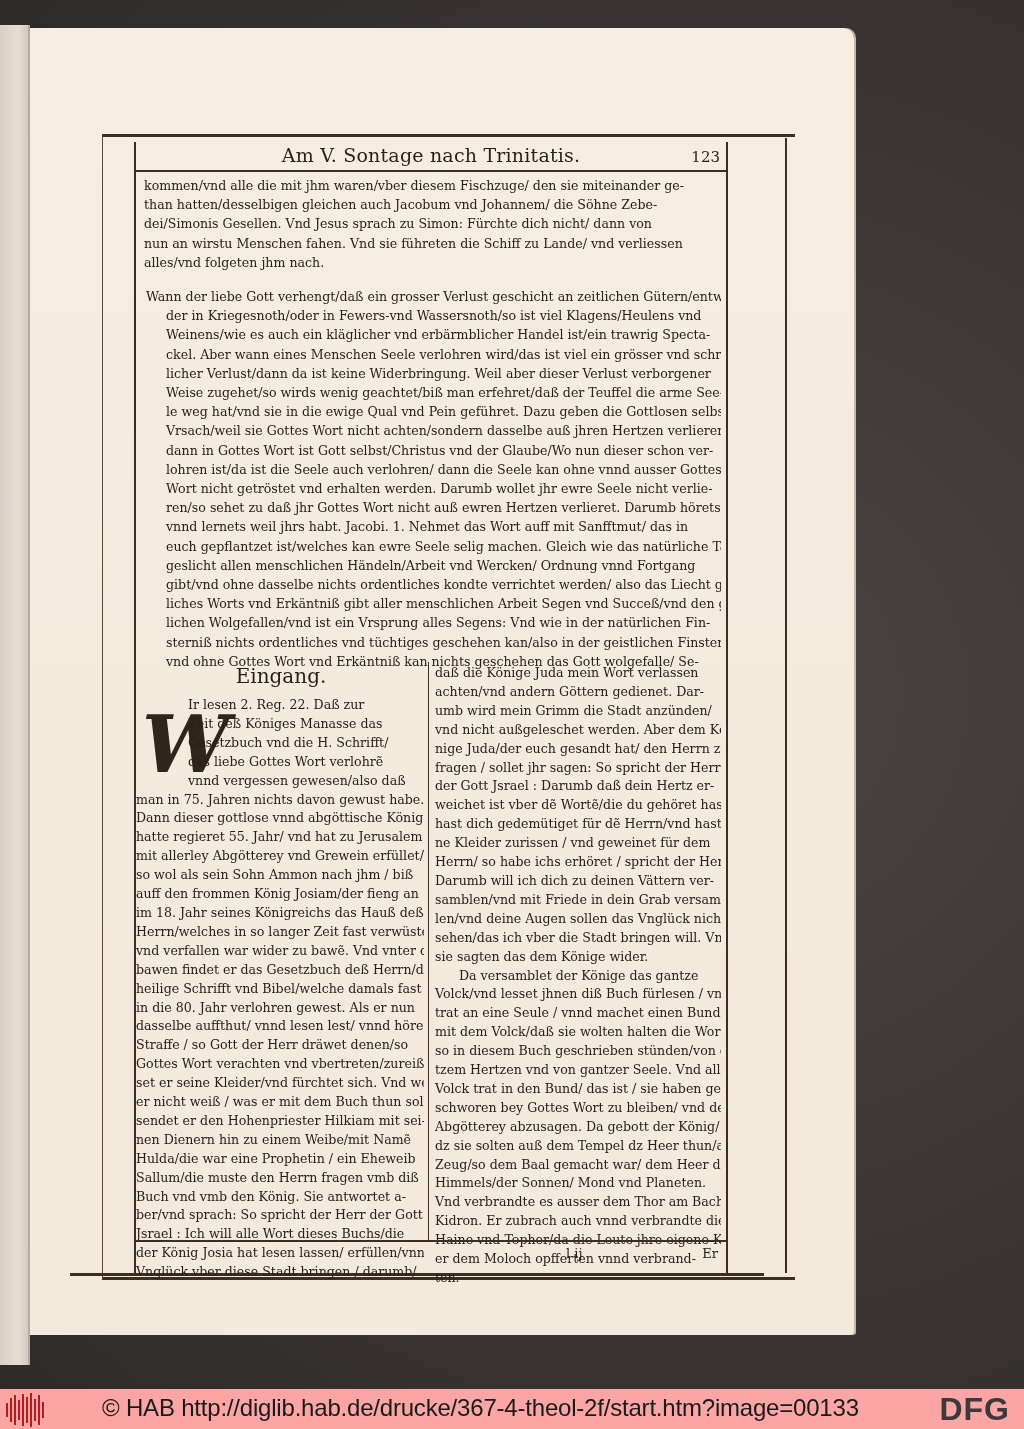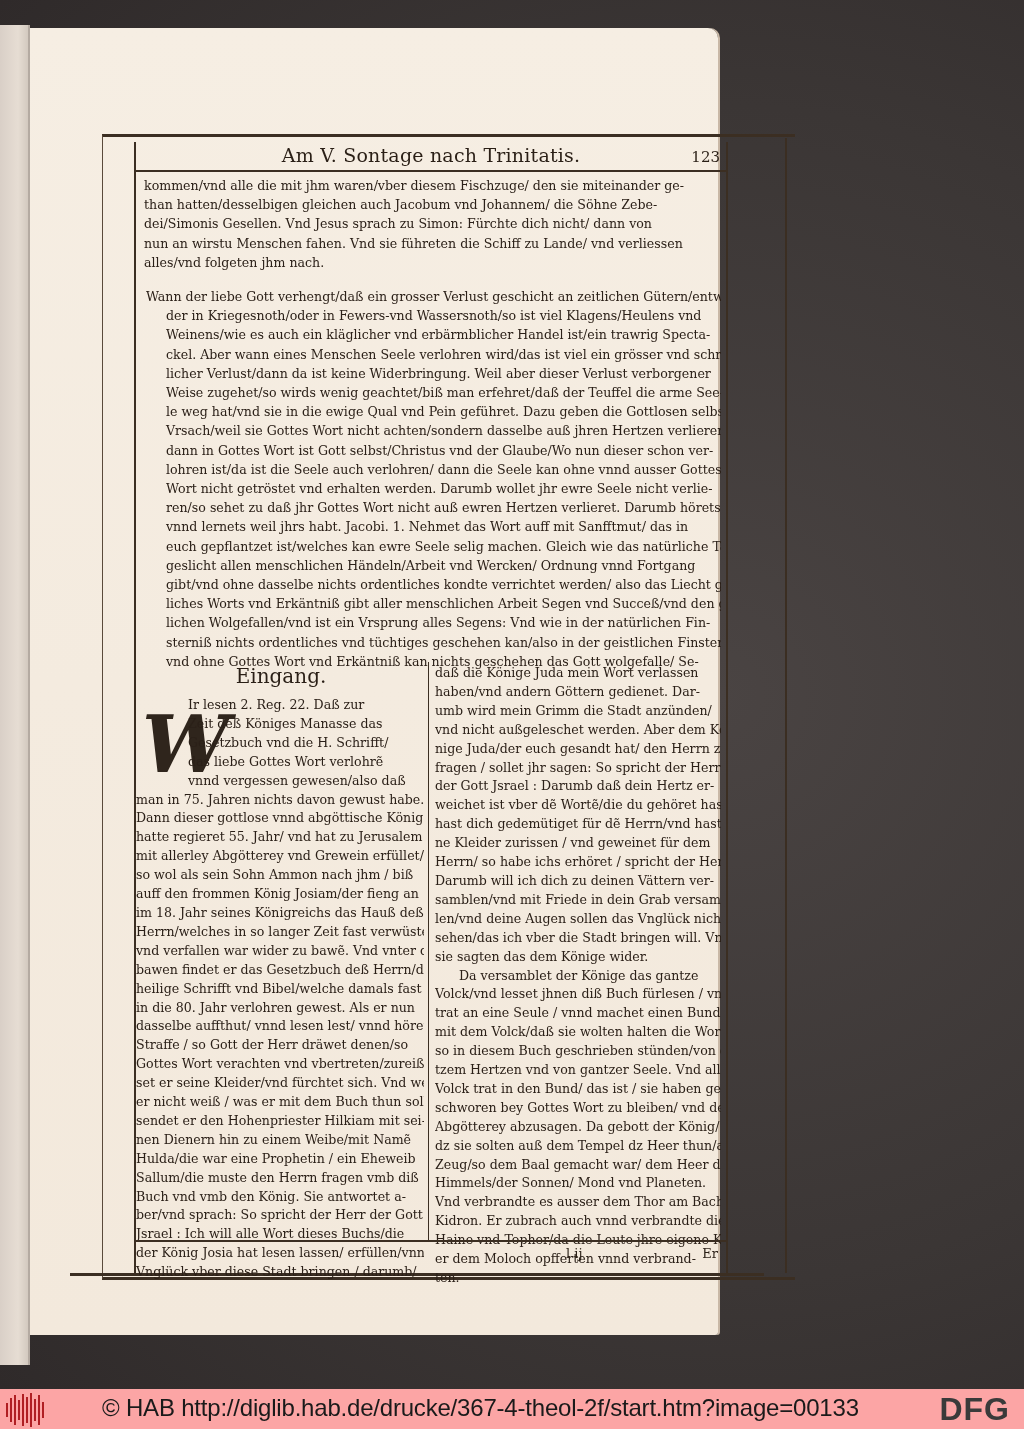--- a/index.html
+++ b/index.html
@@ -7,21 +7,21 @@
     width:1024px; height:1429px; position:relative; overflow:hidden;
     background:#3a3534;
     font-family:"DejaVu Serif", serif;
   }
   .scan-area { position:absolute; left:0; top:0; width:1024px; height:1389px;
     background: radial-gradient(ellipse at 70% 50%, #4a4443 0%, #3b3635 60%, #2f2a2a 100%); }
   .left-strip { position:absolute; left:0; top:25px; width:30px; height:1340px;
     background:linear-gradient(90deg,#d9cfc7 0%,#e6ddd3 60%,#cfc5bb 100%); }
   .left-strip .seam { position:absolute; right:0; top:0; width:2px; height:100%; background:#b4aaa1; }
   .page {
-    position:absolute; left:30px; top:28px; width:688px; height:1307px;
+    position:absolute; left:30px; top:28px; width:824px; height:1307px;
     background:linear-gradient(180deg,#f6eee3 0%,#f4ebdf 50%,#f3e9dc 100%);
     border-top-right-radius:10px; border-bottom-right-radius:3px;
     box-shadow: 2px 0 0 #c9b8a6;
   }
   .frame-outer { position:absolute; left:72px; top:106px; width:692px; height:1140px;
     border-top:3px solid #3b2e22; border-bottom:3px solid #3b2e22; border-left:1px solid #5a4a3b; }
   .frame-right { position:absolute; left:755px; top:110px; width:2px; height:1135px; background:#3b2e22; }
   .text-column { position:absolute; left:104px; top:114px; width:590px; height:1132px;
     border-left:2px solid #3b2e22; border-right:2px solid #3b2e22; }
   .running-head { position:absolute; left:0; top:0; width:590px; height:28px;
@@ -143,21 +143,21 @@
         <span class="ln">ber/vnd sprach: So spricht der Herr der Gott</span>
         <span class="ln">Jsrael :  Ich will alle Wort dieses Buchs/die</span>
         <span class="ln">der König Josia hat lesen lassen/ erfüllen/vnnd</span>
         <span class="ln">Vnglück vber diese Stadt bringen / darumb/</span>
       </div>
     </div>
 
     <div class="col-right">
       <div class="cr">
         <span class="ln">daß die Könige Juda mein Wort verlassen</span>
-        <span class="ln">haben/vnd andern Göttern gedienet.  Dar-</span>
+        <span class="ln">achten/vnd andern Göttern gedienet.  Dar-</span>
         <span class="ln">umb wird mein Grimm die Stadt anzünden/</span>
         <span class="ln">vnd nicht außgeleschet werden.  Aber dem Kö-</span>
         <span class="ln">nige Juda/der euch gesandt hat/ den Herrn zu</span>
         <span class="ln">fragen / sollet jhr sagen: So spricht der Herr</span>
         <span class="ln">der Gott Jsrael :  Darumb daß dein Hertz er-</span>
         <span class="ln">weichet ist vber dẽ Wortẽ/die du gehöret hast/vñ</span>
         <span class="ln">hast dich gedemütiget für dẽ Herrn/vnd hast dei-</span>
         <span class="ln">ne Kleider  zurissen  /  vnd  geweinet für dem</span>
         <span class="ln">Herrn/ so habe ichs erhöret / spricht der Herr.</span>
         <span class="ln">Darumb will ich dich zu deinen Vättern ver-</span>

